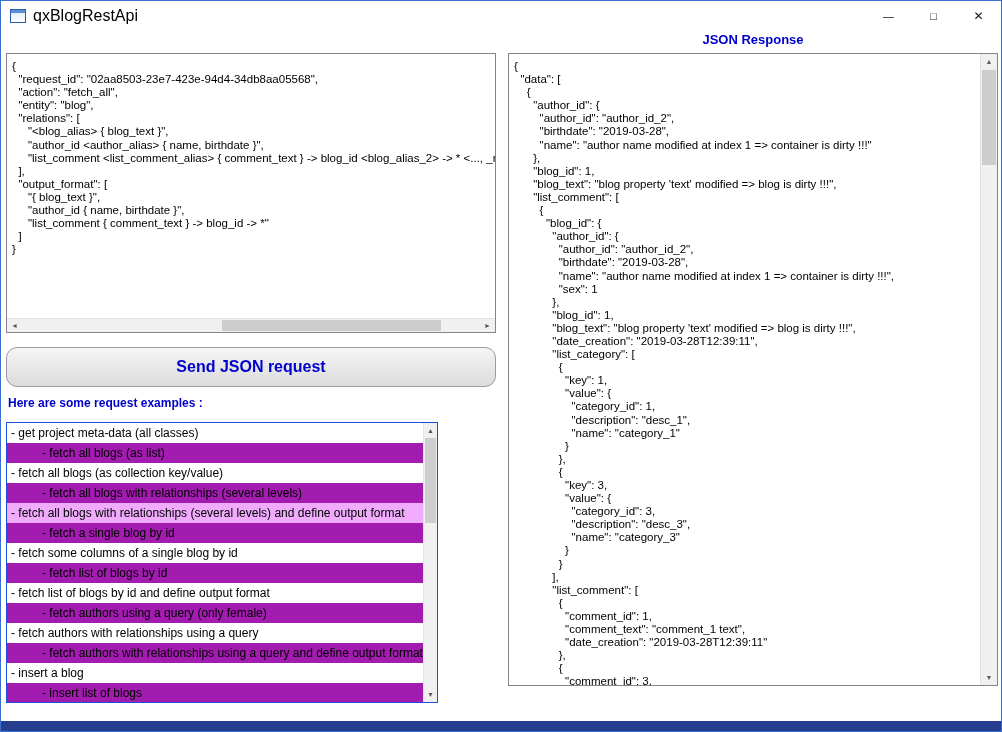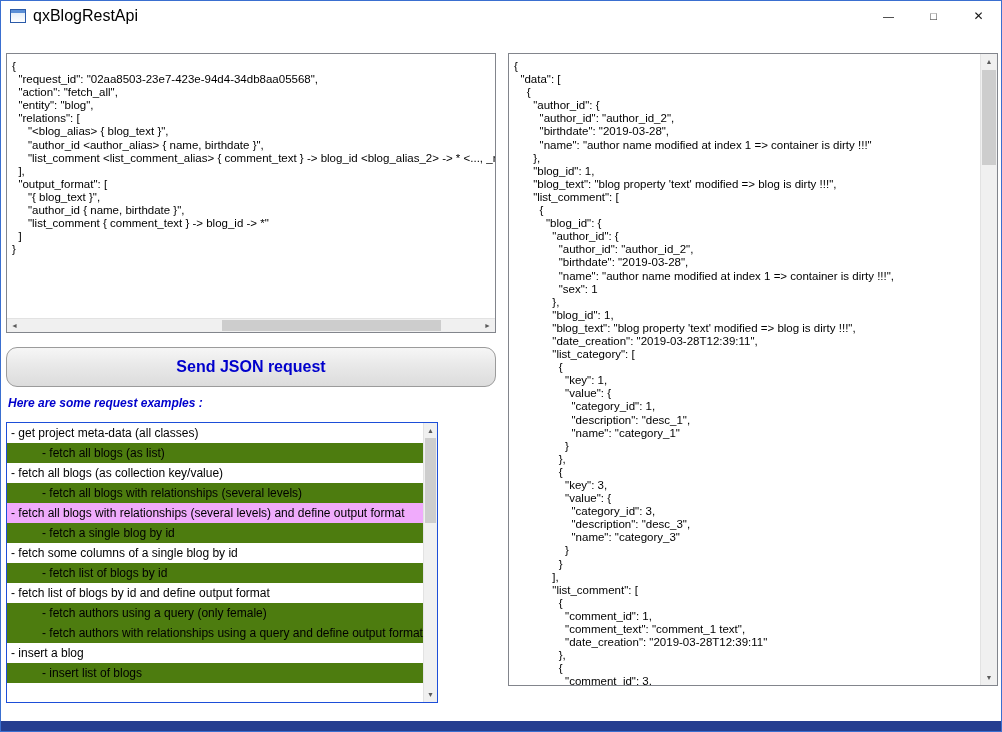--- a/index.html
+++ b/index.html
@@ -56,44 +56,45 @@
 
   
   .send-btn {
     position:absolute; left:5px; top:346px; width:490px; height:40px;
     background:linear-gradient(#f6f6f6,#e9e9e9 45%,#dcdcdc);
     border:1px solid #9b9b9b; border-radius:11px;
     font-family:"Liberation Sans",sans-serif; font-size:16px; font-weight:bold; color:#0000cc;
     display:flex; align-items:center; justify-content:center; cursor:default;
   }
 
-  .examples-label { position:absolute; left:7px; top:395px; font-size:12px; font-style:italic; font-weight:bold; color:#0000cc; }
+  .examples-label { position:absolute; left:7px; top:395px; font-size:12px; font-weight:bold; color:#0000cc; }
 
   
   .examples-list { position:absolute; left:5px; top:421px; width:432px; height:281px; border:1px solid #1d4ed8; background:#fff; overflow:hidden; }
   .rows { position:absolute; top:0; left:0; right:14px; bottom:0; }
   .list-row { height:20px; line-height:20px; font-size:12px; color:#000; padding-left:4px; white-space:nowrap; overflow:hidden; }
-  .list-row.alt { background:#4d7c0f;padding-left:35px; }
+  .list-row.alt { background:#a21caf;padding-left:35px; }
   .list-row.selected { background:#f0abfc; }
 </style>
 </head>
 <body>
 
 <div class="window">
 
   <div class="titlebar">
     <div class="app-icon"></div>
     <span class="title-text">qxBlogRestApi</span>
     <div class="win-controls">
       <span class="win-btn">—</span>
       <span class="win-btn">□</span>
       <span class="win-btn close">✕</span>
     </div>
   </div>
 
+  <div class="panel-header right">JSON Response</div>
 
   <div class="box request-box">
     <pre class="json-pre" id="request-text">{
   "request_id": "02aa8503-23e7-423e-94d4-34db8aa05568",
   "action": "fetch_all",
   "entity": "blog",
   "relations": [
      "&lt;blog_alias&gt; { blog_text }",
      "author_id &lt;author_alias&gt; { name, birthdate }",
      "list_comment &lt;list_comment_alias&gt; { comment_text } -&gt; blog_id &lt;blog_alias_2&gt; -&gt; * &lt;..., _my_
@@ -120,20 +121,21 @@
         <div class="list-row plain">- get project meta-data (all classes)</div>
         <div class="list-row alt">- fetch all blogs (as list)</div>
         <div class="list-row plain">- fetch all blogs (as collection key/value)</div>
         <div class="list-row alt">- fetch all blogs with relationships (several levels)</div>
         <div class="list-row selected">- fetch all blogs with relationships (several levels) and define output format</div>
         <div class="list-row alt">- fetch a single blog by id</div>
         <div class="list-row plain">- fetch some columns of a single blog by id</div>
         <div class="list-row alt">- fetch list of blogs by id</div>
         <div class="list-row plain">- fetch list of blogs by id and define output format</div>
         <div class="list-row alt">- fetch authors using a query (only female)</div>
+        <div class="list-row plain">- fetch authors with relationships using a query</div>
         <div class="list-row alt">- fetch authors with relationships using a query and define output format</div>
         <div class="list-row plain">- insert a blog</div>
         <div class="list-row alt">- insert list of blogs</div>
       </div>
     <div class="vscrollbar narrow">
       <span class="sb-btn up">▲</span>
       <div class="vthumb"></div>
       <span class="sb-btn down">▼</span>
     </div>
   </div>

